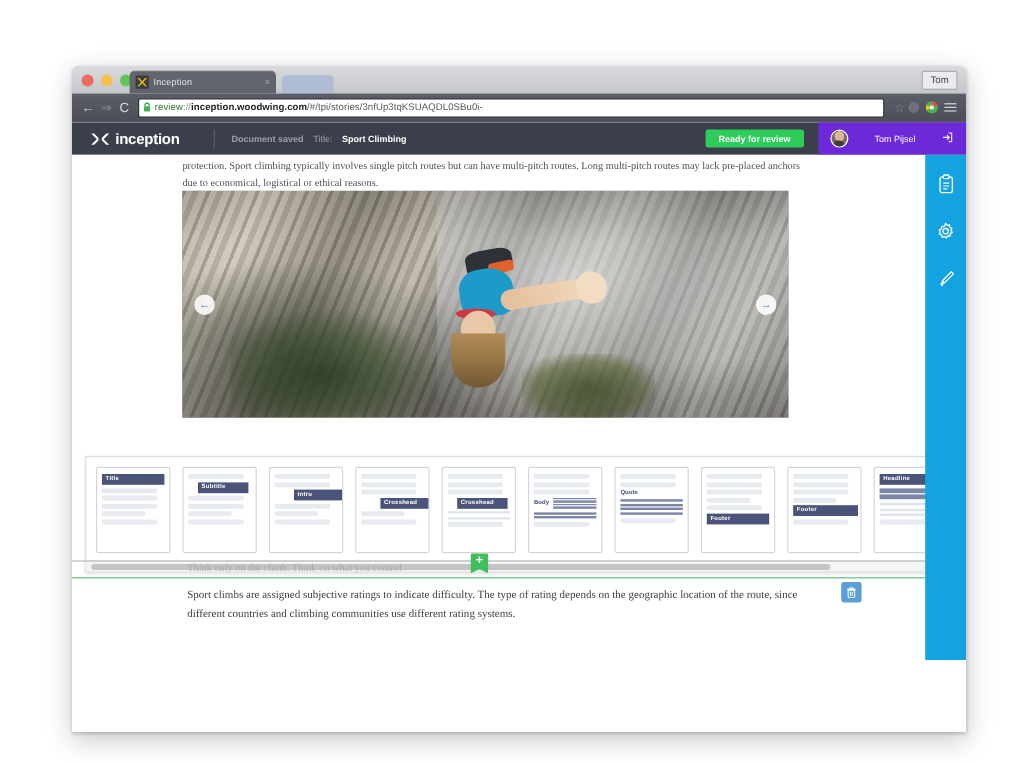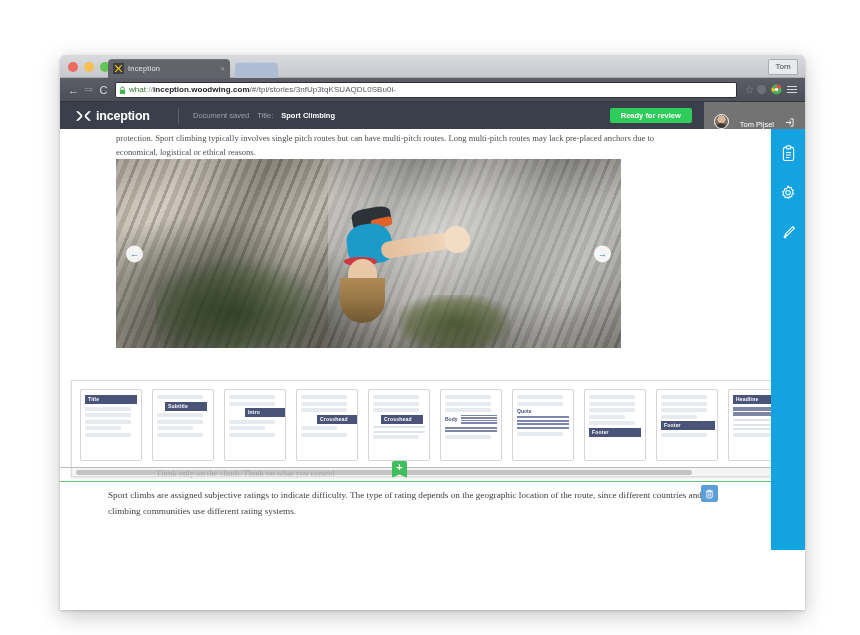--- a/index.html
+++ b/index.html
@@ -105,52 +105,52 @@
     display: flex; align-items: center;
   }
   .logo {
     display: flex; align-items: center; gap: 5px;
     padding-left: 16px; width: 118px; flex: 0 0 auto;
   }
   .logo-mark svg { display:block; }
   .logo-text { color: #fff; font-size: 12.5px; font-weight: bold; letter-spacing: -.2px; }
   .vsep { width: 1px; height: 16px; background: #5a606e; flex: 0 0 auto; }
   .doc-meta { display: flex; align-items: center; gap: 8px; padding-left: 14px; flex: 1 1 auto; }
-  .doc-saved { color: #9ba1ae; font-size: 7.5px; }
+  .doc-saved { color: #9ba1ae; font-size: 7.5px; font-weight: bold; }
   .doc-label { color: #9ba1ae; font-size: 7.5px; }
   .doc-name { color: #ffffff; font-size: 7.5px; font-weight: bold; text-align: center; }
   .appbar-right { display: flex; align-items: center; gap: 0; padding-right: 0; flex: 0 0 auto; height: 100%; }
   .story-history { color: #e3e5ea; font-size: 7.5px; padding-right: 12px; margin-top: 36px; }
   .ready-btn {
     background: #2ecc5a; color: #fff; font-size: 7.5px; font-weight: bold;
     border-radius: 2px; padding: 4px 11px; line-height: 1;
   }
   .user-box {
-    display: flex; align-items: flex-end; gap: 11px;
-    background: #737373; height: 100%; padding: 0 11px 0 10px; margin-left: 12px;
+    display: flex; align-items: center; gap: 22px;
+    background: #6d28d9; height: 100%; padding: 0 11px 0 10px; margin-left: 12px;
   }
   .avatar {
     width: 15px; height: 15px; border-radius: 50%;
     background: radial-gradient(circle at 50% 35%, #d9b79a 0 38%, #7d6a5c 39% 100%);
     border: 1.5px solid #fff; flex: 0 0 auto; overflow: hidden; position: relative;
   }
   .avatar::after {
     content:""; position:absolute; left:50%; top:58%; width:9px; height:8px;
     transform: translateX(-50%); border-radius: 50% 50% 0 0; background:#3f3a36;
   }
   .user-name { color: #fff; font-size: 7.5px; }
   .logout { color: #fff; font-size: 9px; line-height: 1; }
 
   
   .content {
     position: relative; height: 421px; background: #fff; overflow: hidden;
   }
   .page-wrap { position: absolute; left: 0; top: 0; right: 34px; bottom: 0; overflow: hidden; }
 
-  .article { padding: 0 96px 0 56px; }
+  .article { padding: 0 96px 0 92px; }
   .para {
     color: #4c4f54; font-size: 8.6px; line-height: 14px;
     font-family: "Liberation Serif", serif;
   }
   .para.top { margin-top: 2px; }
   .h2 {
     color: #1f2126; font-size: 13px; font-weight: bold; margin: 14px 0 8px;
     font-family: "Liberation Sans", sans-serif;
   }
 
@@ -263,21 +263,21 @@
     padding: 0 96px; height: 11px; overflow: hidden; opacity: .55;
   }
   .green-rule { height: 1px; background: #63c37a; margin-top: 2px; }
   .add-btn {
     position: absolute; left: 332px; top: -6px;
     width: 15px; height: 17px; background: #3fbe5c;
     color: #fff; font-size: 11px; font-weight: bold; line-height: 13px; text-align: center;
     border-radius: 2px;
     clip-path: polygon(0 0, 100% 0, 100% 100%, 50% 78%, 0 100%);
   }
-  .block-body { position: relative; padding: 6px 48px 0; }
+  .block-body { position: relative; padding: 6px 96px 0; }
   .block-body .para { color: #3f4246; font-size: 9.2px; line-height: 15.5px; }
   .delete-btn {
     position: absolute; right: 53px; top: 3px;
     width: 17px; height: 17px; border-radius: 2px;
     background: #5c9fd8; display: flex; align-items: center; justify-content: center;
   }
 
   
   .vscroll {
     position: absolute; right: 26px; top: 0; width: 8px; bottom: 0;
@@ -331,21 +331,21 @@
       <span class="navbtn dim">⇒</span>
       <span class="navbtn">C</span>
 
       <div class="omnibox">
         <span class="lock">
           <svg width="7" height="9" viewBox="0 0 8 10">
             <path d="M2 4V3a2 2 0 1 1 4 0v1" fill="none" stroke="#2f9e3f" stroke-width="1.1"></path>
             <rect x="1" y="4" width="6" height="5" rx="1" fill="#45b355"></rect>
           </svg>
         </span>
-        <span class="url"><span class="scheme">what</span><span class="sep">://</span><span class="host">inception.woodwing.com</span><span class="path">/#/tpi/stories/3nfUp3tqKSUAQDL0SBu0i-</span></span>
+        <span class="url"><span class="scheme">review</span><span class="sep">://</span><span class="host">inception.woodwing.com</span><span class="path">/#/tpi/stories/3nfUp3tqKSUAQDL0SBu0i-</span></span>
       </div>
       <span class="star">☆</span>
       <span class="tb-icon">
           <i class="dot-grey"></i>
         </span>
       <span class="tb-icon">
         <svg width="11" height="11" viewBox="0 0 12 12">
           <circle cx="6" cy="6" r="5.5" fill="#4caf50"></circle>
           <path d="M6 .5 A5.5 5.5 0 0 1 11 4 L6 6 Z" fill="#e74c3c"></path>
           <path d="M1.2 8.6 A5.5 5.5 0 0 1 1 4 L6 6 Z" fill="#f1c40f"></path>

